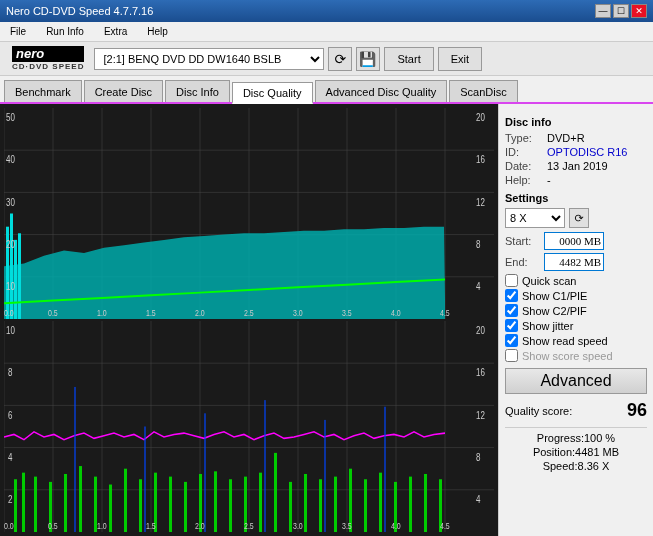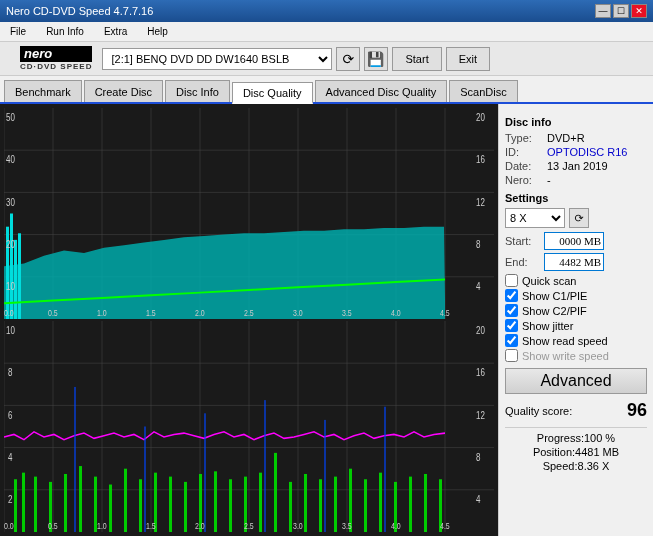--- a/index.html
+++ b/index.html
@@ -39,21 +39,21 @@
       gap: 8px;
     }
     .menu-item { font-size: 10px; padding: 2px 6px; cursor: pointer; }
 
     
     .toolbar {
       background: #e8e8e8;
       height: 34px;
       display: flex;
       align-items: center;
-      padding: 0 20px;
+      padding: 0 12px;
       gap: 4px;
       border-bottom: 1px solid #ccc;
     }
     .drive-select {
       background: white;
       border: 1px solid #999;
       height: 22px;
       font-size: 11px;
       padding: 0 4px;
       width: 230px;
@@ -73,21 +73,21 @@
       display: flex; align-items: center; justify-content: center;
       cursor: pointer; font-size: 14px;
     }
 
     
     .tabs {
       background: #f0f0f0;
       display: flex;
       align-items: flex-end;
       padding: 4px 4px 0 4px;
-      border-bottom: 2px solid #1d4ed8;
+      border-bottom: 2px solid #d946ef;
       gap: 2px;
     }
     .tab {
       padding: 3px 10px;
       background: #d8d8d8;
       border: 1px solid #999;
       border-bottom: none;
       font-size: 11px;
       cursor: pointer;
       height: 22px;
@@ -428,21 +428,21 @@
     </div>
     <div class="info-row">
       <span class="info-label">ID:</span>
       <span class="info-value blue">OPTODISC R16</span>
     </div>
     <div class="info-row">
       <span class="info-label">Date:</span>
       <span class="info-value">13 Jan 2019</span>
     </div>
     <div class="info-row">
-      <span class="info-label">Nero:</span>
+      <span class="info-label">Help:</span>
       <span class="info-value">-</span>
     </div>
 
     <div class="info-section-title">Settings</div>
     <div class="settings-row">
       <select class="speed-select">
         <option>8 X</option>
       </select>
       <div class="toolbar-icon-btn" style="width:20px;height:20px;font-size:11px;">⟳</div>
     </div>
@@ -470,21 +470,21 @@
     <div class="checkbox-row">
       <input type="checkbox" id="jt" checked="" style="">
       <label for="jt">Show jitter</label>
     </div>
     <div class="checkbox-row">
       <input type="checkbox" id="rs" checked="" style="">
       <label for="rs">Show read speed</label>
     </div>
     <div class="checkbox-row">
       <input type="checkbox" id="ws" style="">
-      <label for="ws" style="color:#999;">Show write speed</label>
+      <label for="ws" style="color:#999;">Show score speed</label>
     </div>
 
     <button class="advanced-btn">Advanced</button>
 
     <div class="quality-score-row">
       <span>Quality score:</span>
       <span class="quality-score-val">96</span>
     </div>
 
     <div style="margin-top:6px; border-top:1px solid #ccc; padding-top:4px;">

